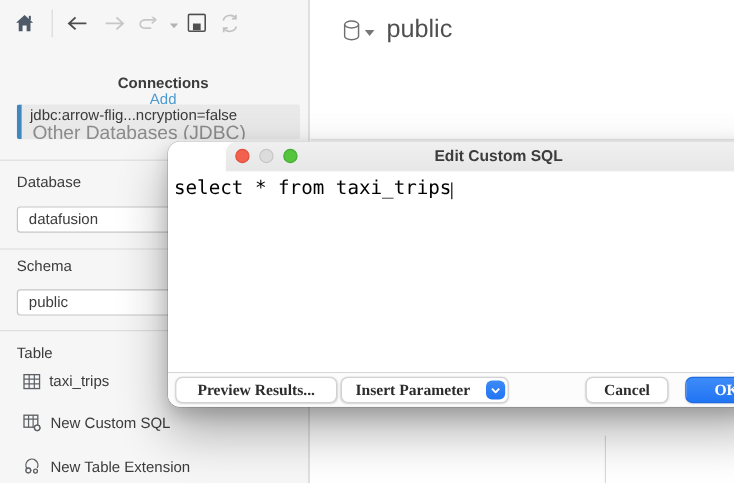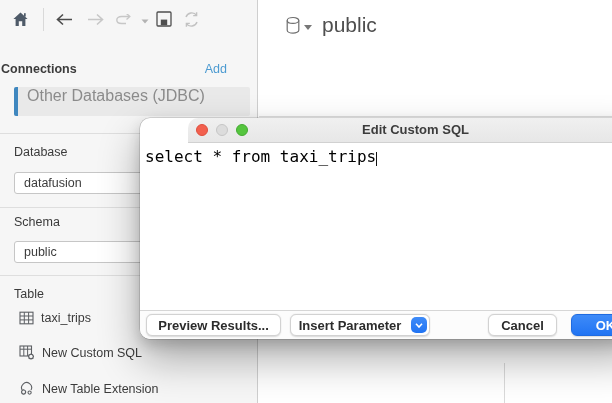--- a/index.html
+++ b/index.html
@@ -3,21 +3,21 @@
 <meta charset="utf-8">
 <style>
   html,body{margin:0;padding:0;background:#fff;}
   #app{position:relative;width:612px;height:403px;overflow:hidden;background:#fff;
        font-family:"Liberation Sans",sans-serif;-webkit-font-smoothing:antialiased;}
 
   
   .sidebar{position:absolute;left:0;top:0;width:258px;height:403px;background:#f6f6f6;border-right:1px solid #cfcfcf;box-sizing:border-box;}
   .tool-icon{position:absolute;display:block;}
   .toolbar-sep{position:absolute;left:43px;top:8px;width:1px;height:23px;background:#d9d9d9;}
-  .connections-row{position:absolute;top:62px;left:1px;width:226px;display:flex;justify-content:space-between;align-items:center;}
+  .connections-row{position:absolute;top:62px;left:23px;width:226px;display:flex;justify-content:space-between;align-items:center;flex-direction:column;}
   .connections-label{font-size:12.5px;font-weight:bold;color:#3b3b3b;}
   .add-link{font-size:12.5px;color:#4d9bd1;cursor:pointer;text-align:right;}
   .connection-item{position:absolute;top:87px;left:14px;width:236px;height:29px;background:#e9e9e9;border-radius:2px;overflow:hidden;}
   .connection-accent{position:absolute;left:0;top:0;width:4px;height:100%;background:#3f87bf;}
   .connection-title{margin:2px 0 0 11px;font-size:12.5px;color:#3a3a3a;white-space:nowrap;}
   .connection-sub{margin:0 0 0 13px;font-size:16px;color:#8b8b8b;white-space:nowrap;}
   .divider{position:absolute;left:0;width:258px;height:1px;background:#dedede;}
   .section-label{position:absolute;left:14px;font-size:12.5px;font-weight:normal;color:#3b3b3b;}
   .select{position:absolute;left:14px;width:230px;height:20px;background:#fff;border:1px solid #c6c6c6;border-radius:3px;
           font-size:12.5px;color:#3c3c3c;line-height:20px;padding-left:9px;box-sizing:content-box;}
@@ -41,24 +41,24 @@
   .dot.red{background:#f2604e;border:1px solid #df4f3e;}
   .dot.grey{background:#dcdcdc;border:1px solid #c6c6c6;}
   .dot.green{background:#55c53e;border:1px solid #45ab33;}
   .dialog-title{position:absolute;left:0;right:0;top:0;line-height:24px;text-align:center;font-size:13px;font-weight:bold;color:#3c3c3c;}
   .sql-area{position:absolute;top:25px;left:0;right:0;bottom:30px;background:#fff;padding:4px 4px 0 5px;
             font-family:"DejaVu Sans Mono",monospace;font-size:16px;color:#000;cursor:text;}
   .caret-bar{display:inline-block;width:1px;height:14px;background:#111;vertical-align:text-bottom;}
   .footer{position:absolute;left:0;right:0;bottom:0;height:29px;background:#fcfcfc;border-top:1px solid #d6d6d6;
           border-radius:0 0 10px 10px;display:flex;align-items:center;padding:0 3px 0 6px;box-sizing:border-box;}
   .btn{height:22px;border:1px solid #d2d2d2;border-radius:6px;background:#fff;box-shadow:0 0.5px 1.5px rgba(0,0,0,.14);
-       font-family:Liberation Sans, sans-serif;font-size:13px;font-weight:600;color:#2c2c2c;
+       font-family:Liberation Serif, serif;font-size:13px;font-weight:600;color:#2c2c2c;
        display:flex;align-items:center;justify-content:center;box-sizing:border-box;cursor:pointer;padding:0;}
   .btn-preview{width:135px;}
-  .btn-insert{width:140px;margin-left:9px;position:relative;padding-right:20px;}
+  .btn-insert{width:140px;margin-left:3px;position:relative;padding-right:20px;}
   .insert-chevron{position:absolute;right:2px;top:2px;width:16px;height:16px;border-radius:5px;
                   background:linear-gradient(#3e8bf8,#2174f3);display:flex;align-items:center;justify-content:center;}
   .spacer{flex:1;}
   .btn-cancel{width:69px;margin-right:14px;}
   .btn-ok{width:69px;background:linear-gradient(#3e8bf8,#2174f3);border:1px solid #1f6be0;color:#fff;}
   svg{display:block;}
 </style>
 </head>
 <body>
 
@@ -108,20 +108,21 @@
         <path d="M3.4 15.8 V12.4 H6.8" stroke="#c2c2c2" stroke-width="1.4" fill="none"></path>
       </svg>
     </span>
 
     <div class="connections-row">
       <span class="connections-label">Connections</span>
       <span class="add-link">Add</span>
     </div>
     <div class="connection-item">
       <span class="connection-accent"></span>
+      <div class="connection-title">jdbc:arrow-flig...ncryption=false</div>
       <div class="connection-sub">Other Databases (JDBC)</div>
     </div>
 
     <div class="divider" style="top:133px;"></div>
     <div class="section-label" style="top:145px;">Database</div>
     <div class="select" style="top:172px;">datafusion</div>
 
     <div class="divider" style="top:207px;"></div>
     <div class="section-label" style="top:215px;">Schema</div>
     <div class="select" style="top:241px;">public</div>

